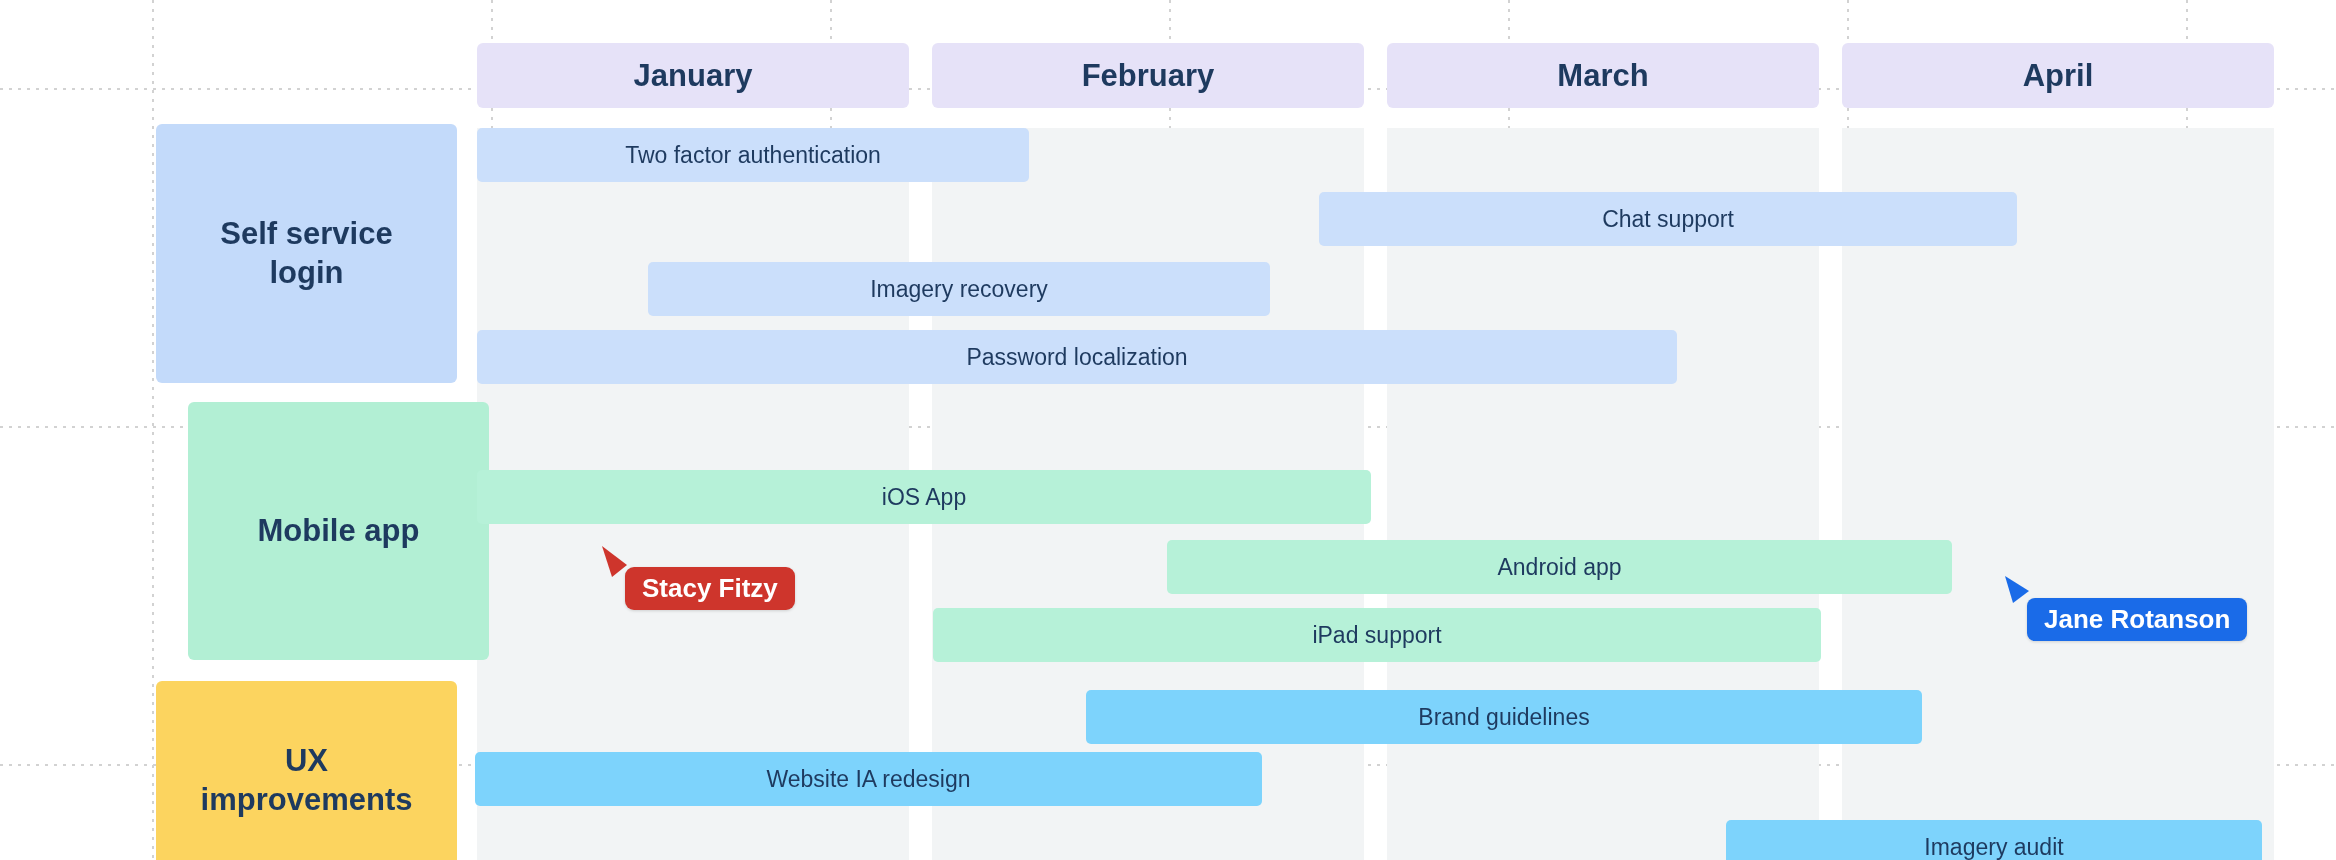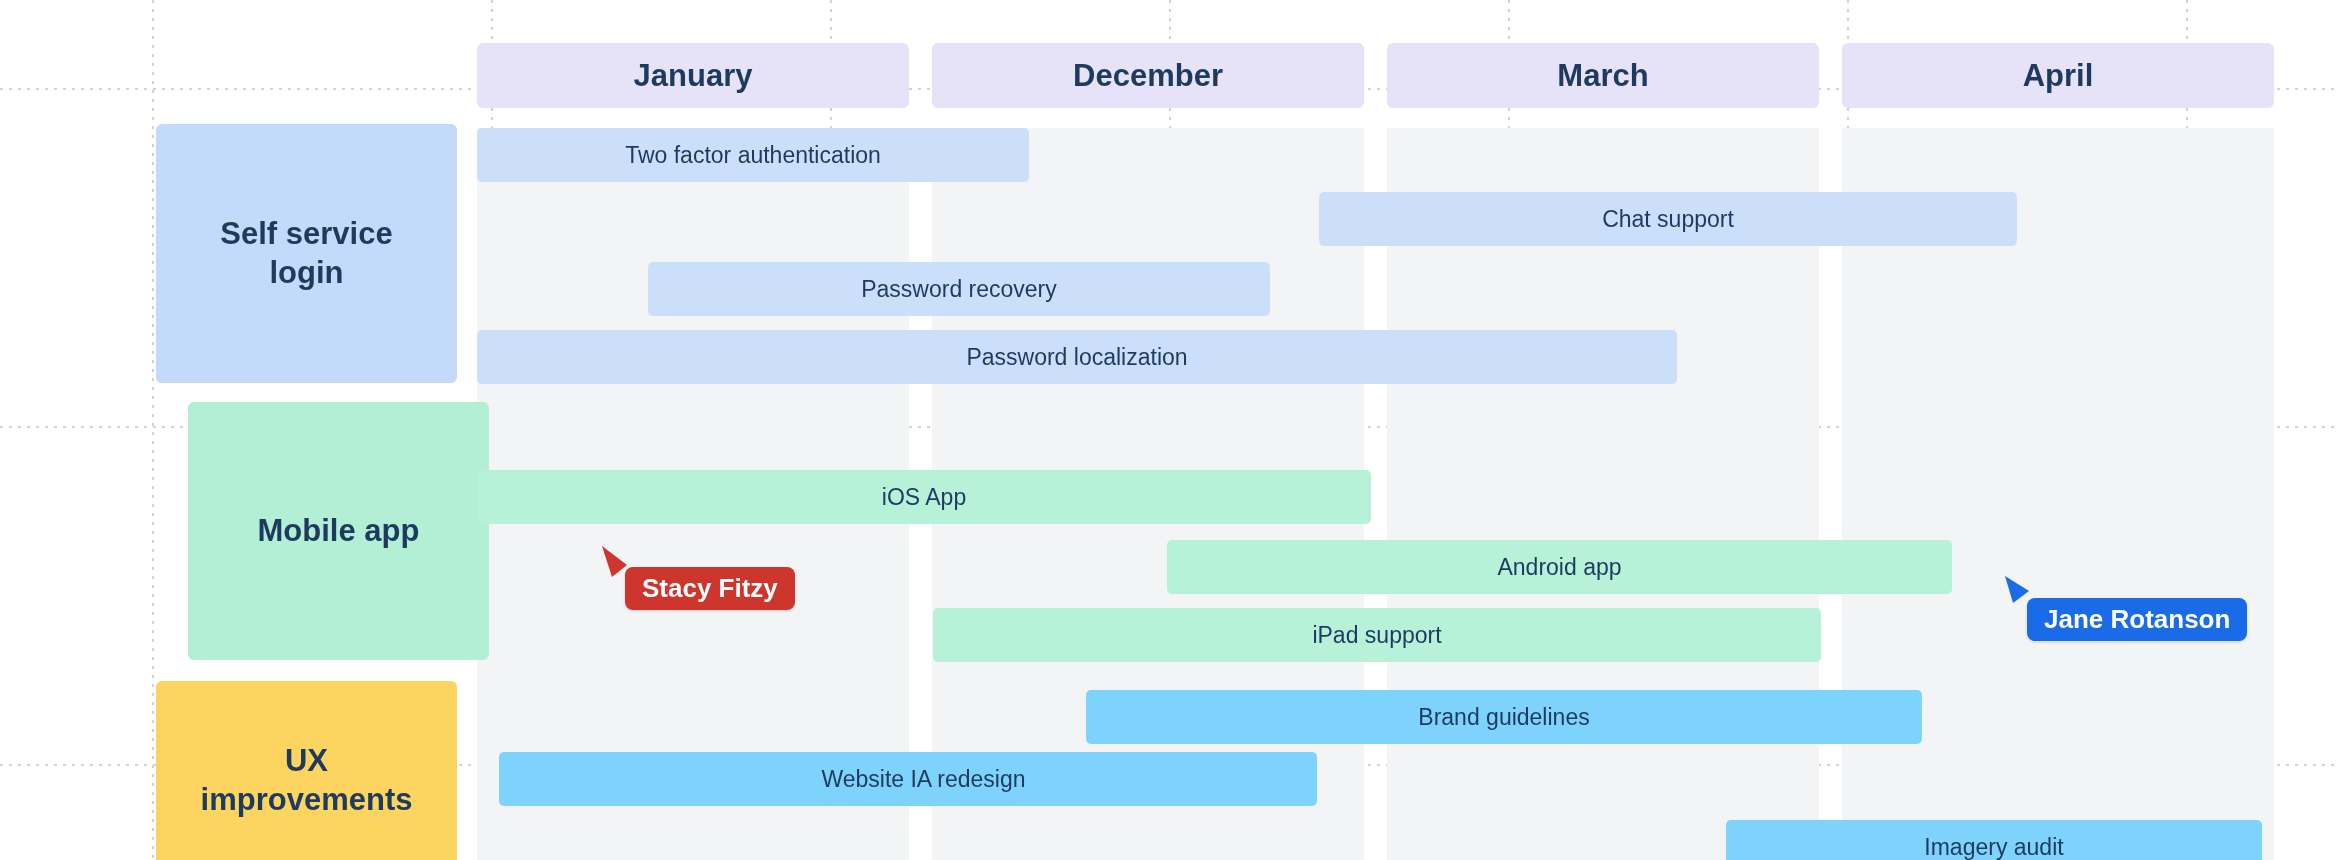--- a/index.html
+++ b/index.html
@@ -82,21 +82,21 @@
 
   <div class="col" style="left:477px;"></div>
   <div class="col" style="left:932px;"></div>
   <div class="col" style="left:1387px;"></div>
   <div class="col" style="left:1842px;"></div>
 
   <div class="month" style="left:477px;">
       <span>January</span>
     </div>
   <div class="month" style="left:932px;">
-      <span>December</span>
+      <span>February</span>
     </div>
   <div class="month" style="left:1387px;">
       <span>March</span>
     </div>
   <div class="month" style="left:1842px;">
       <span>April</span>
     </div>
 
   <div class="rowlabel c-blue-label" style="top:124px;height:259px;">
       <span>Self service login</span>
@@ -108,50 +108,50 @@
       <span>UX improvements</span>
     </div>
 
   <div class="bar c-blue" style="left:477px;top:128px;width:552px;">
       <span>Two factor authentication</span>
     </div>
   <div class="bar c-blue" style="left:1319px;top:192px;width:698px;">
       <span>Chat support</span>
     </div>
   <div class="bar c-blue" style="left:648px;top:262px;width:622px;">
-      <span>Password recovery</span>
+      <span>Imagery recovery</span>
     </div>
   <div class="bar c-blue" style="left:477px;top:330px;width:1200px;">
       <span>Password localization</span>
     </div>
 
   <div class="bar c-green" style="left:477px;top:470px;width:894px;">
       <span>iOS App</span>
     </div>
   <div class="bar c-green" style="left:1167px;top:540px;width:785px;">
       <span>Android app</span>
     </div>
   <div class="bar c-green" style="left:933px;top:608px;width:888px;">
       <span>iPad support</span>
     </div>
 
   <div class="bar c-yellow" style="left:1086px;top:690px;width:836px;">
       <span>Brand guidelines</span>
     </div>
-  <div class="bar c-yellow" style="left:499px;top:752px;width:787px;padding-left:31px;">
+  <div class="bar c-yellow" style="left:475px;top:752px;width:787px;">
       <span>Website IA redesign</span>
     </div>
   <div class="bar c-yellow" style="left:1726px;top:820px;width:536px;">
       <span>Imagery audit</span>
     </div>
 
   <svg class="cursor-arrow" style="left:599px;top:544px;" width="36" height="38" viewBox="0 0 36 38">
     <polygon points="3,2 28,21 13,33" fill="#ce352c"></polygon>
   </svg>
-  <div class="cursor-label" style="left:625px;top:567px;background:#ce352c;">
+  <div class="cursor-label" style="left:625px;top:567px;background:#ce352c;border-radius:9px;">
     <span>Stacy Fitzy</span>
   </div>
 
   <svg class="cursor-arrow" style="left:2002px;top:574px;" width="34" height="34" viewBox="0 0 34 34">
     <polygon points="3,2 27,17 11,29" fill="#1a6be8"></polygon>
   </svg>
   <div class="cursor-label" style="left:2027px;top:598px;background:#1a6be8;">
     <span>Jane Rotanson</span>
   </div>
 

